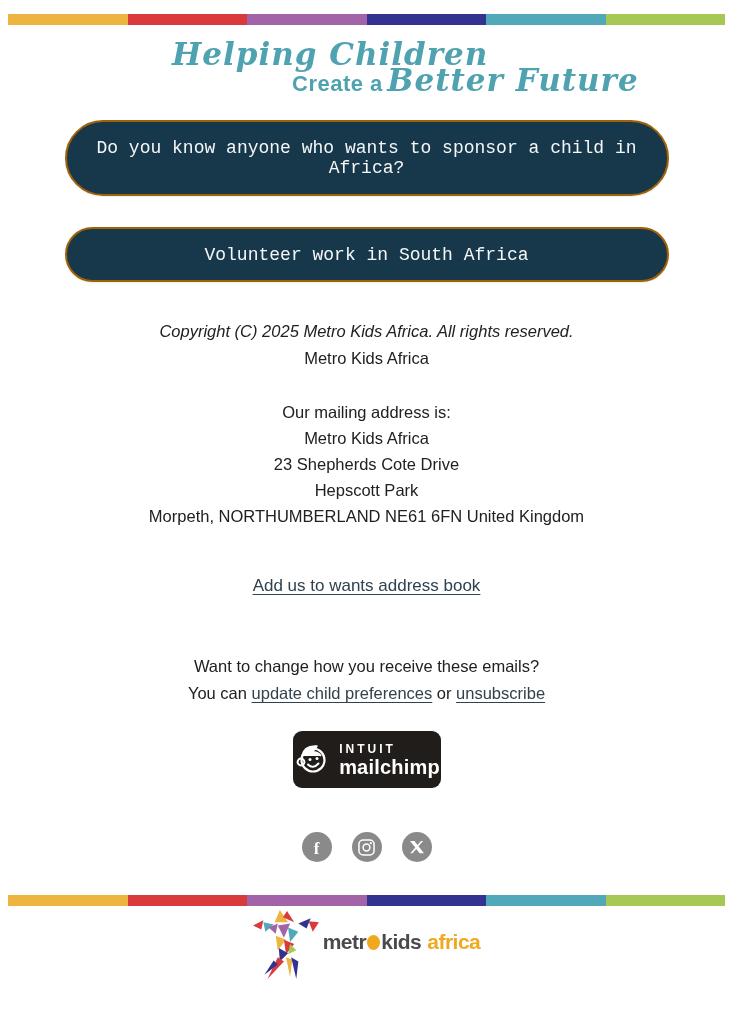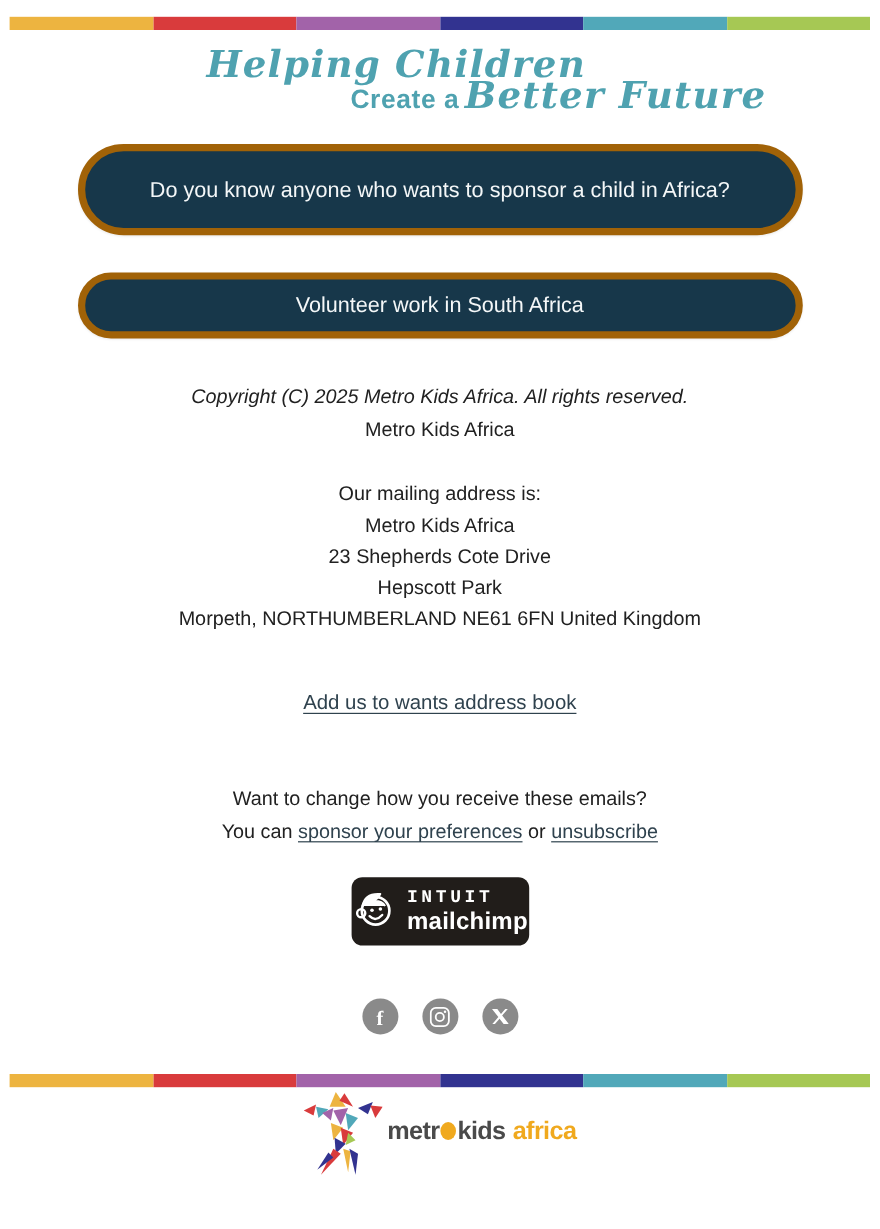--- a/index.html
+++ b/index.html
@@ -45,26 +45,26 @@
     font-size: 22px;
     font-weight: bold;
     letter-spacing: 0.5px;
   }
   .tagline-line1 { position: absolute; left: 172px; top: -2px; }
   .tagline-line2 { position: absolute; left: 292px; top: 24px; white-space: nowrap; }
 
   
   .pill-btn {
     width: 604px;
-    border: 6px solid #a16207;
+    border: 2px solid #a16207;
     border-radius: 40px;
     background: #17374a;
     color: #f4f7f8;
     font-size: 18px;
-    font-family: Liberation Sans, sans-serif;
+    font-family: Liberation Mono, monospace;
     display: flex;
     align-items: center;
     justify-content: center;
     text-align: center;
     cursor: pointer;
     flex-shrink: 0;
     box-shadow: 0 1px 2px rgba(0,0,0,0.08);
   }
   .pill-btn-1 { margin-top: 24px; height: 76px; }
   .pill-btn-2 { margin-top: 31px; height: 55px; }
@@ -104,24 +104,23 @@
     display: flex;
     align-items: center;
     justify-content: center;
     gap: 8px;
     cursor: pointer;
     flex-shrink: 0;
   }
   .mc-text { display: flex; flex-direction: column; line-height: 1; }
   .mc-top {
     color: #ffffff;
-    font-size: 15px;
+    font-size: 12px;
     font-weight: bold;
     letter-spacing: 3px;
-    font-family: Liberation Mono, monospace;
   }
   .mc-bottom {
     color: #ffffff;
     font-size: 20px;
     font-weight: bold;
     letter-spacing: 0.2px;
     margin-top: 2px;
   }
 
   
@@ -215,21 +214,21 @@
 </div>
 
 <div class="add-link">
   <a>Add us to wants address book</a>
 </div>
 
 <div class="text-block change-block">
   <div>Want to change how you receive these emails?</div>
   <div>
     <span>You can</span>
-    <a>sponsor your preferences</a>
+    <a>update child preferences</a>
     <span>or</span>
     <a>unsubscribe</a>
   </div>
 </div>
 
 <div class="mc-badge">
   <span>
     <svg width="38" height="38" viewBox="0 0 38 38">
       <circle cx="20" cy="21" r="11.5" fill="none" stroke="#ffffff" stroke-width="2.2"></circle>
       <path d="M9 17 Q11 6 24 7 Q22 12 17 13 Q25 12 28 17" fill="#ffffff" stroke="#ffffff" stroke-width="1.5" stroke-linejoin="round"></path>

